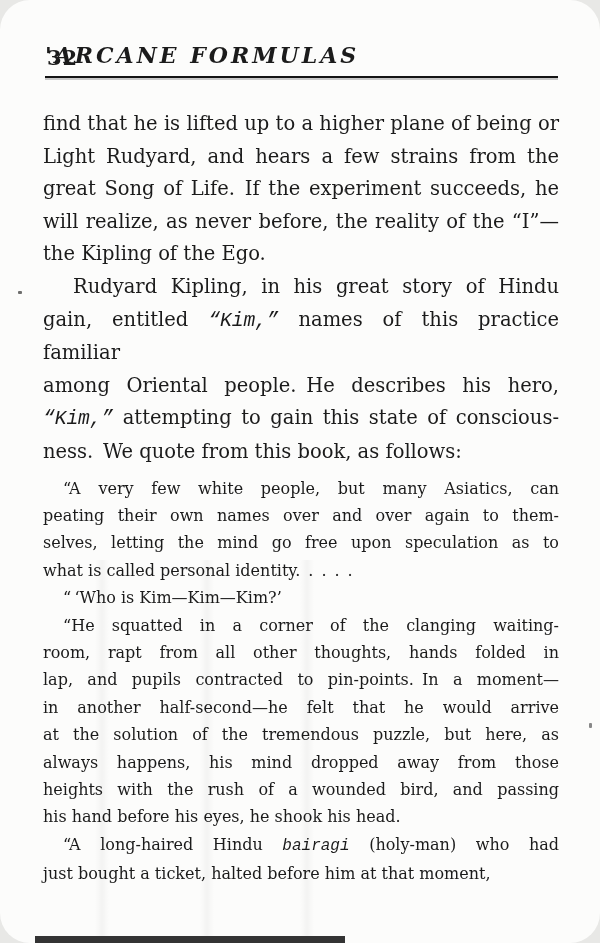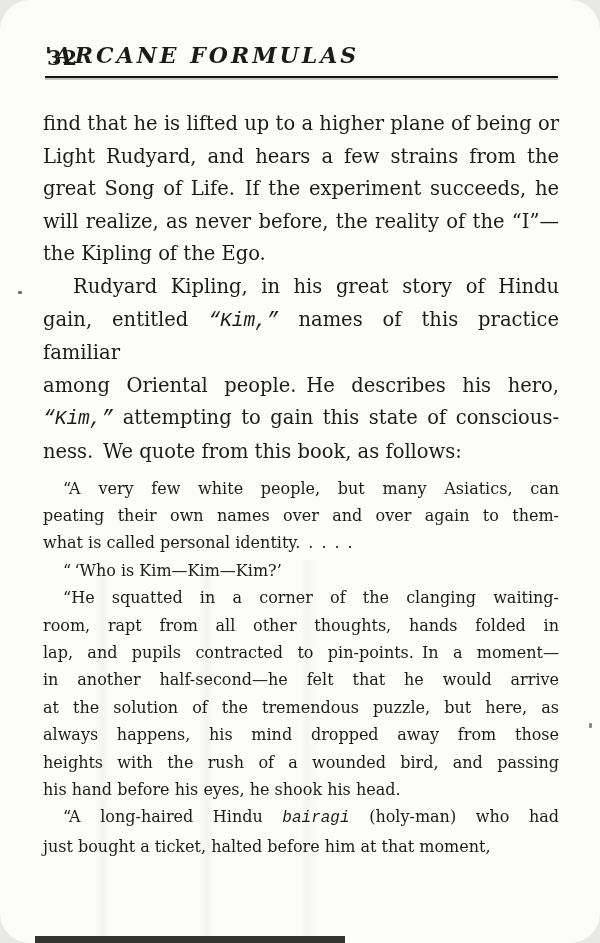--- a/index.html
+++ b/index.html
@@ -127,20 +127,21 @@
       <div class="para body">
         <div class="line" style="text-indent: 30px;"><span>Rudyard Kipling, in his great story of Hindu</span></div>
         <div class="line"><span>gain, entitled </span><em>“Kim,”</em><span> names of this practice familiar</span></div>
         <div class="line"><span>among Oriental people. He describes his hero,</span></div>
         <div class="line"><em>“Kim,”</em><span> attempting to gain this state of conscious-</span></div>
         <div class="line last"><span>ness. We quote from this book, as follows:</span></div>
       </div>
       <div class="para quote">
         <div class="line" style="text-indent: 20px;"><span>“A very few white people, but many Asiatics, can</span></div>
         <div class="line"><span>peating their own names over and over again to them-</span></div>
+        <div class="line"><span>selves, letting the mind go free upon speculation as to</span></div>
         <div class="line last"><span>what is called personal identity. . . . .</span></div>
       </div>
       <div class="para quote">
         <div class="line last" style="text-indent: 20px;"><span>“ ‘Who is Kim—Kim—Kim?’</span></div>
       </div>
       <div class="para quote">
         <div class="line" style="text-indent: 20px;"><span>“He squatted in a corner of the clanging waiting-</span></div>
         <div class="line"><span>room, rapt from all other thoughts, hands folded in</span></div>
         <div class="line"><span>lap, and pupils contracted to pin-points. In a moment—</span></div>
         <div class="line"><span>in another half-second—he felt that he would arrive</span></div>

